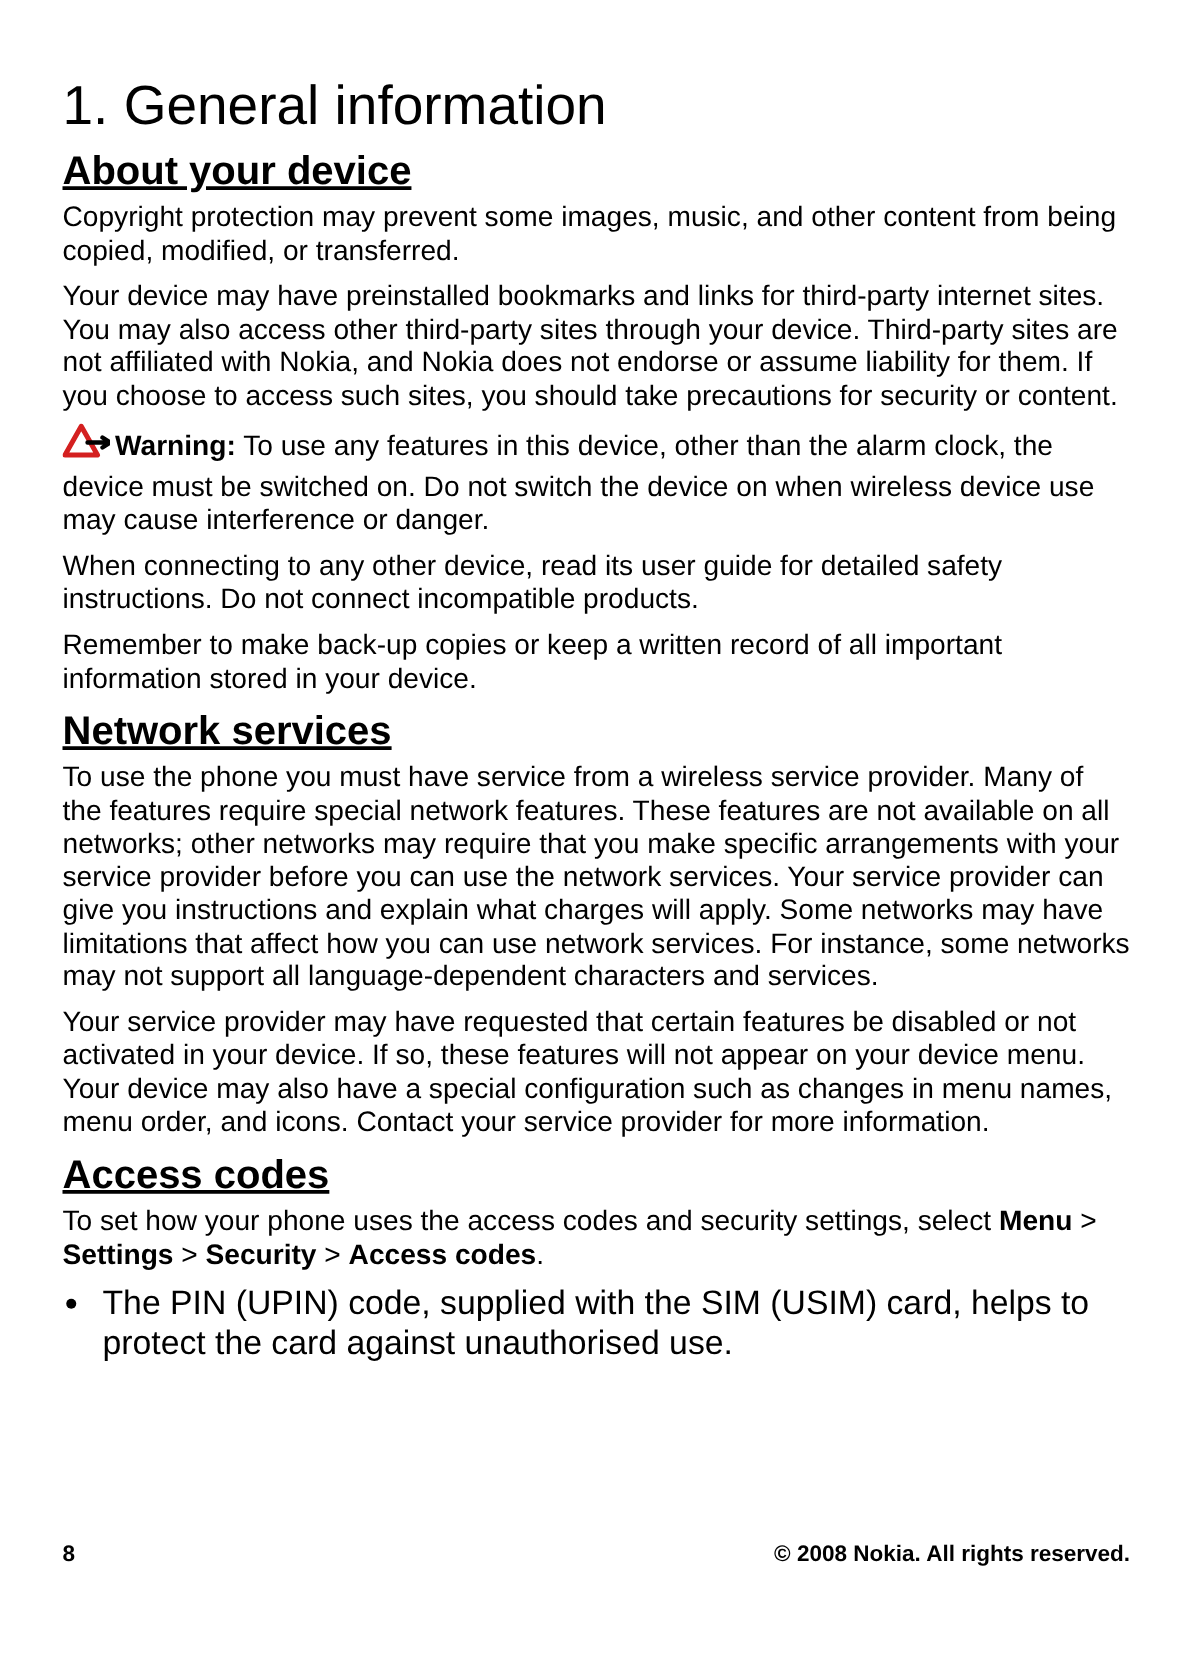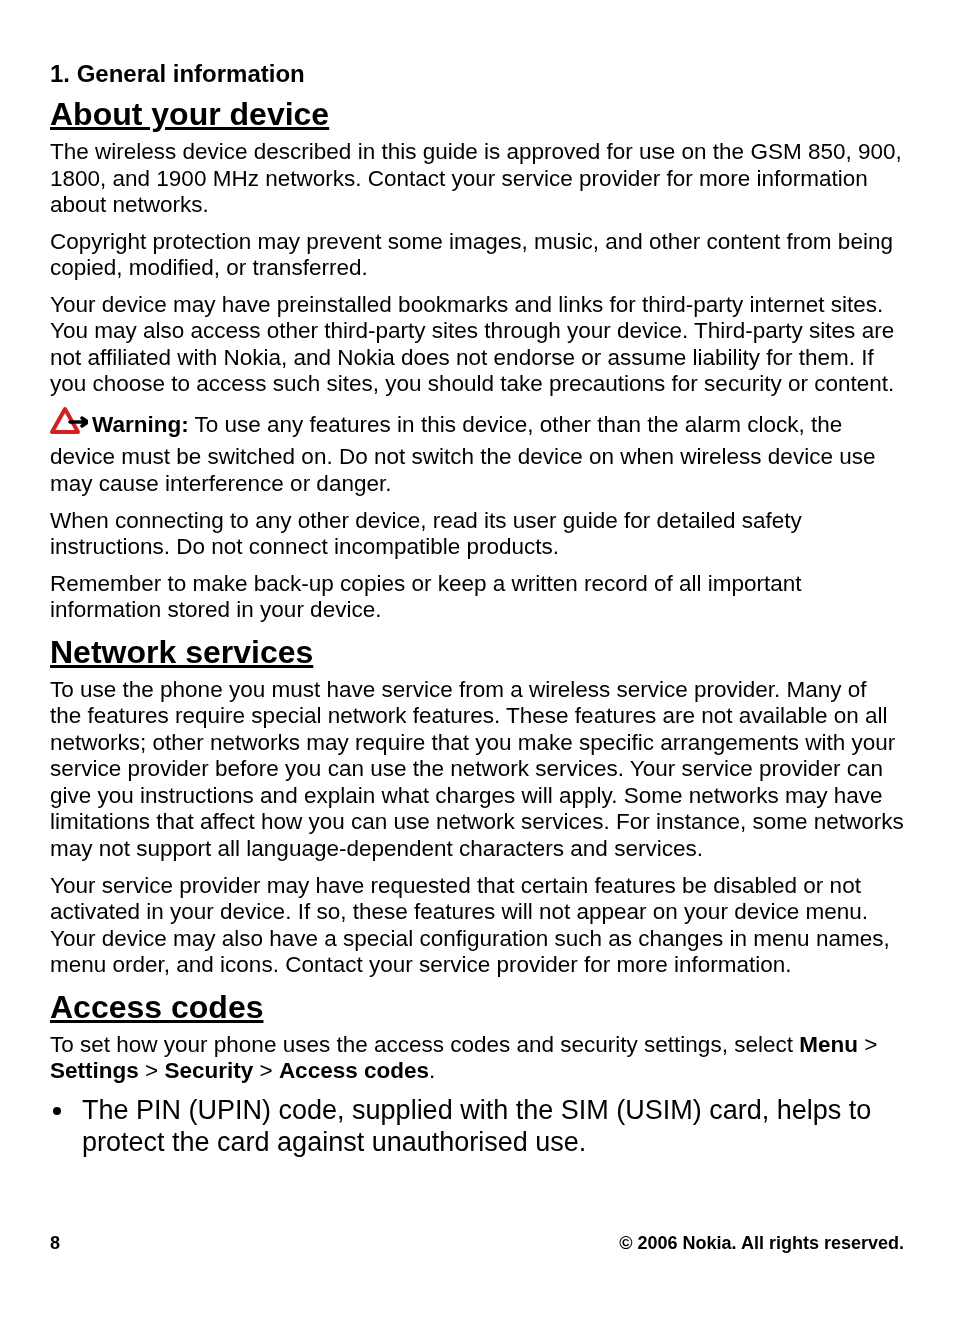--- a/index.html
+++ b/index.html
@@ -10,22 +10,22 @@
     color: #000;
     width: 954px;
     height: 1322px;
     position: relative;
     box-sizing: border-box;
   }
   .page {
     padding: 60px 50px 0 50px;
   }
   h1 {
-    font-size: 24px;
-    font-weight: bold;
+    font-size: 44px;
+    font-weight: normal;
     margin: 0 0 6px 0;
   }
   h2 {
     font-size: 32px;
     font-weight: bold;
     margin: 8px 0 4px 0;
     text-decoration: underline;
   }
   p {
     font-size: 22.5px;
@@ -67,21 +67,20 @@
   }
 </style>
 </head>
 <body>
 
 <div class="page">
 
   <h1>1.   General information</h1>
 
   <h2>About your device</h2>
-  <p>The wireless device described in this guide is approved for use on the GSM 850, 900, 1800, and 1900 MHz networks. Contact your service provider for more information about networks.</p>
   <p>Copyright protection may prevent some images, music, and other content from being copied, modified, or transferred.</p>
   <p>Your device may have preinstalled bookmarks and links for third-party internet sites. You may also access other third-party sites through your device. Third-party sites are not affiliated with Nokia, and Nokia does not endorse or assume liability for them. If you choose to access such sites, you should take precautions for security or content.</p>
 
   <p>
     <span class="warning-icon">
       <svg width="38" height="30" viewBox="0 0 38 30">
         <path d="M2 26 L15 3 L28 26 Z" fill="none" stroke="#d42020" stroke-width="4" stroke-linejoin="round"></path>
         <path d="M20 16 L38 16 L32 12 M38 16 L32 20" fill="none" stroke="#000" stroke-width="3.5" stroke-linecap="round" stroke-linejoin="round"></path>
       </svg>
     </span><span class="bold">Warning:</span><span> To use any features in this device, other than the alarm clock, the device must be switched on. Do not switch the device on when wireless device use may cause interference or danger.</span>
@@ -99,14 +98,14 @@
     <span>To set how your phone uses the access codes and security settings, select </span><span class="bold">Menu</span><span class="gt">  &gt;  </span><span class="bold">Settings</span><span class="gt">  &gt;  </span><span class="bold">Security</span><span class="gt">  &gt;  </span><span class="bold">Access codes</span><span>.</span>
   </p>
   <ul>
     <li>The PIN (UPIN) code, supplied with the SIM (USIM) card, helps to protect the card against unauthorised use.</li>
   </ul>
 
 </div>
 
 <div class="footer">
   <span>8</span>
-  <span>© 2006 Nokia. All rights reserved.</span>
+  <span>© 2008 Nokia. All rights reserved.</span>
 </div>
 
 </body></html>

